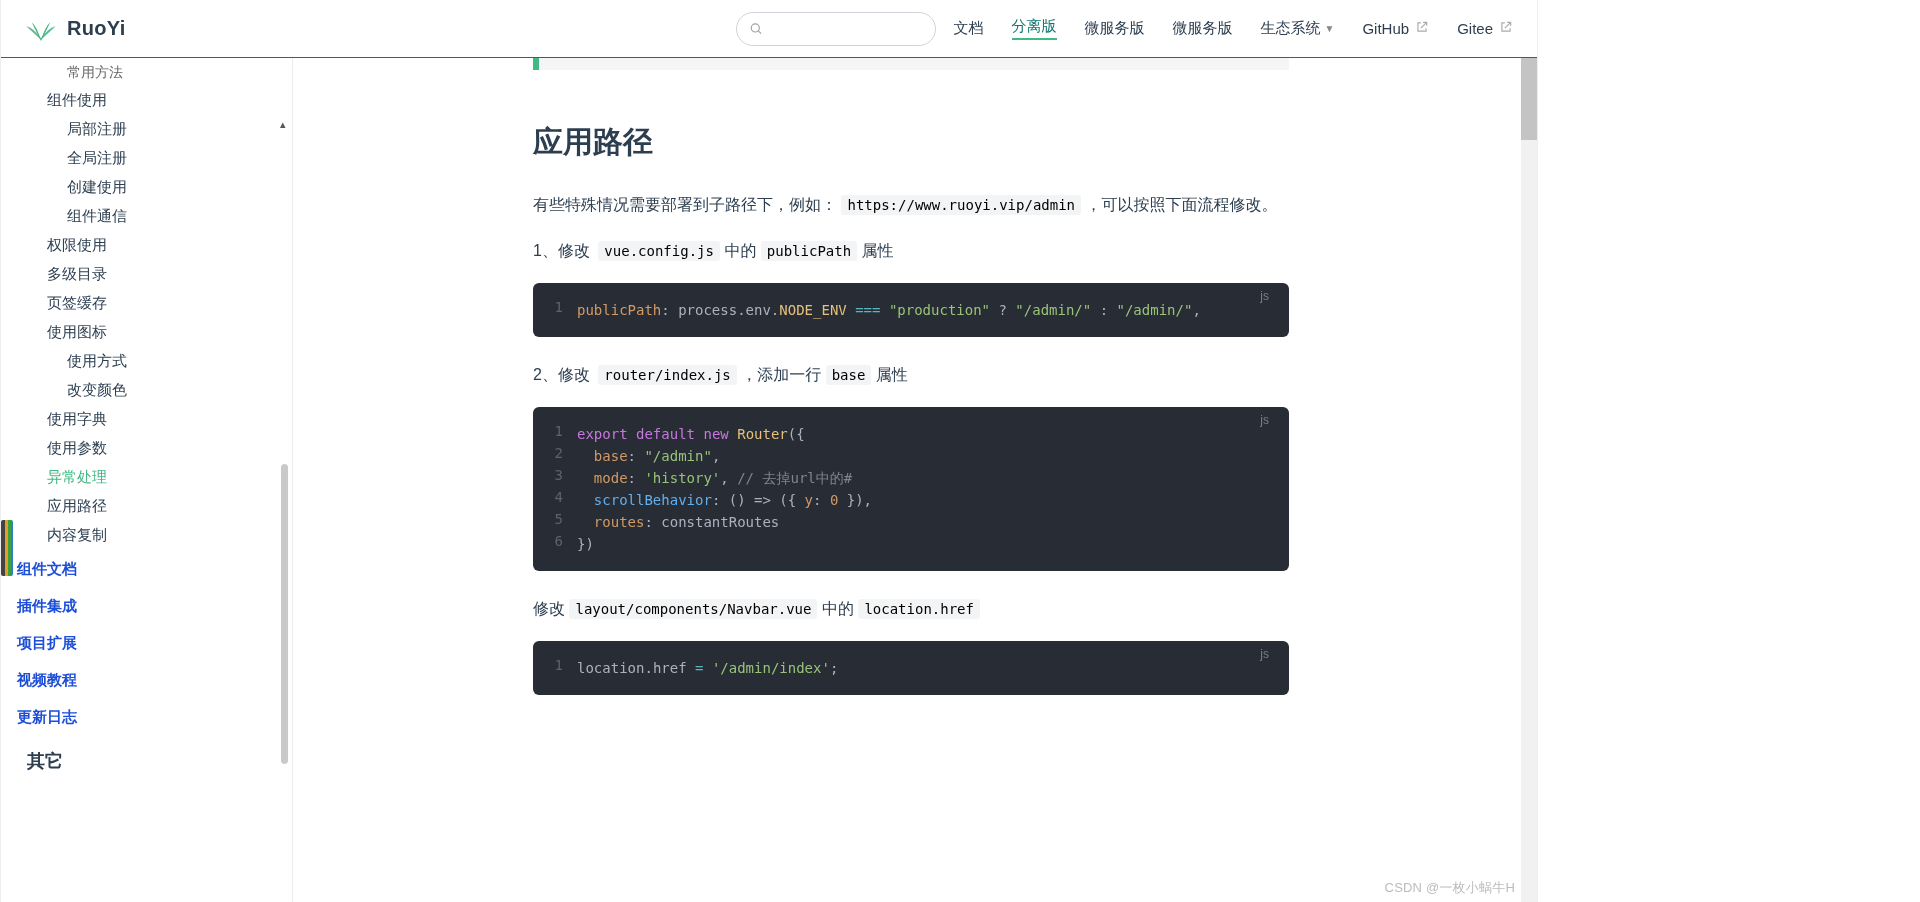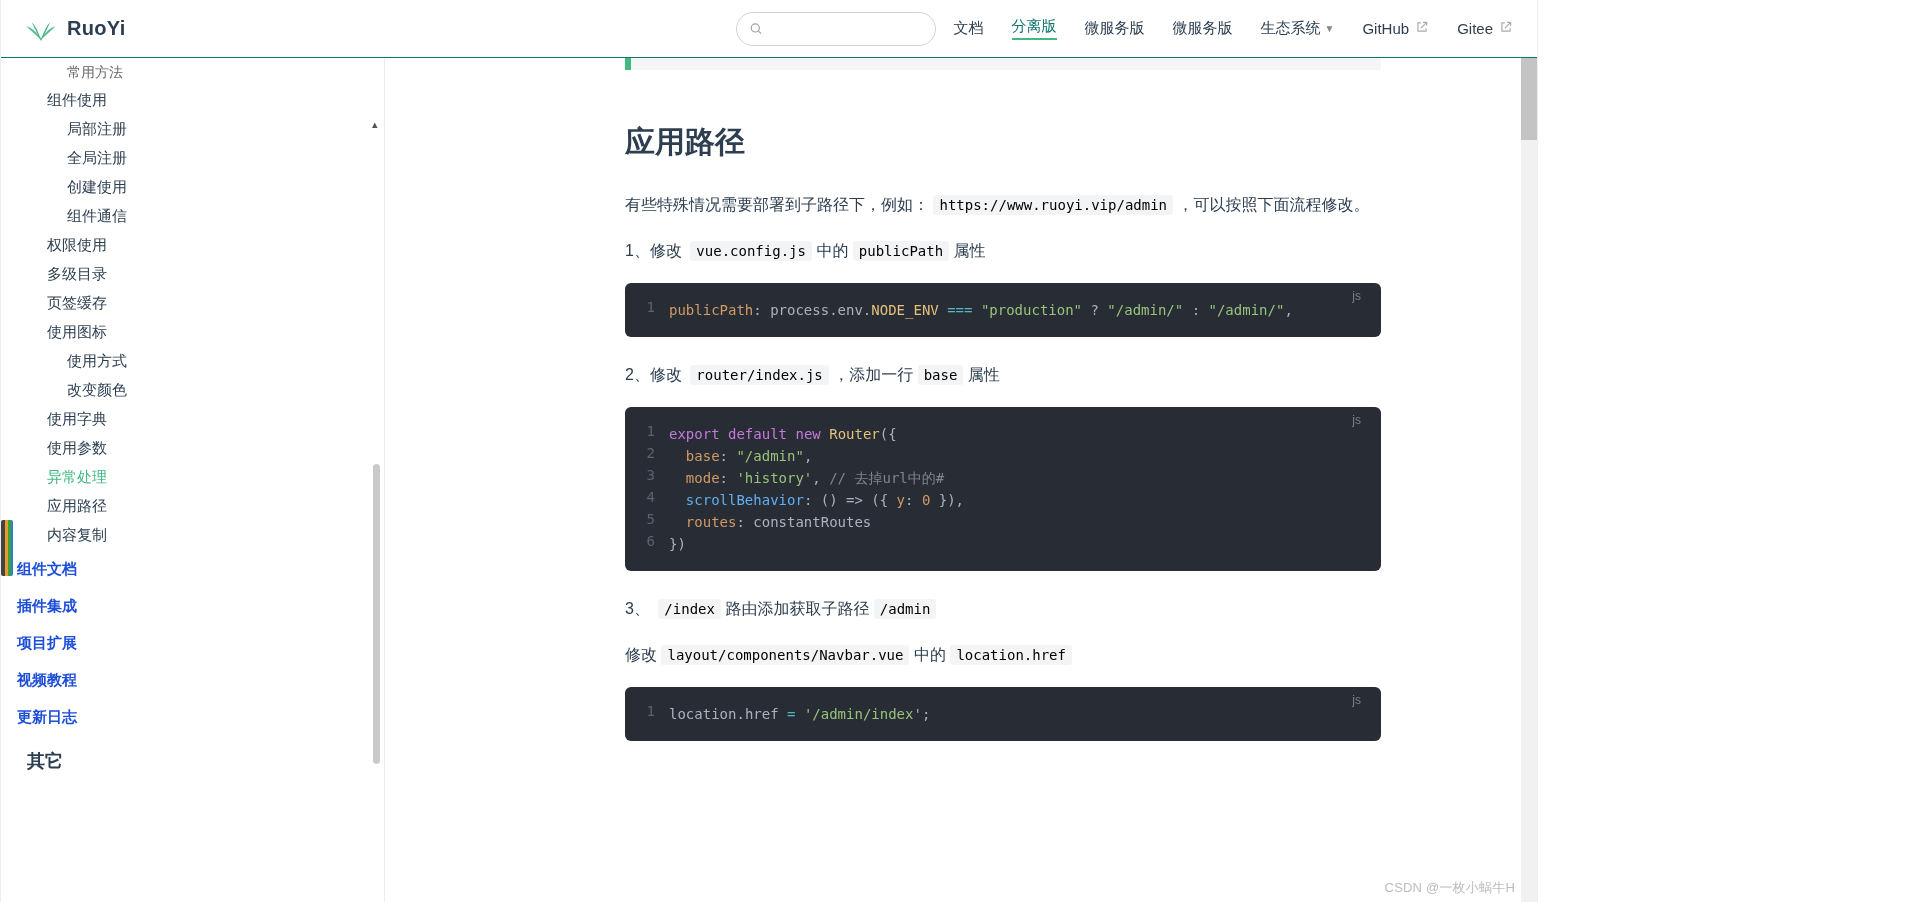--- a/index.html
+++ b/index.html
@@ -27,21 +27,21 @@
   }
   .nav-links { display: flex; align-items: center; gap: 28px; font-size: 15px; }
   .nav-link { color: #2c3e50; cursor: pointer; display:flex; align-items:center; gap:4px;}
   .nav-link.active { color: #0f766e; border-bottom: 2px solid #42b983; padding-bottom:2px;}
   .caret-down { font-size: 10px; color:#888;}
   .ext-icon svg{width:14px;height:14px;stroke:#aaa;fill:none;margin-left:2px;}
 
   
   .body { display: flex; height: calc(100% - 58px); }
   .sidebar {
-    width: 384px; border-right: 1px solid #eaecef; overflow: hidden; position: relative;
+    width: 292px; border-right: 1px solid #eaecef; overflow: hidden; position: relative;
     padding-top: 4px; font-size: 15px;
   }
   .sidebar-scroll { position: absolute; right: 4px; top: 60px; width: 7px; height: 830px;}
   .sidebar-thumb { position:absolute; top:346px; width:7px; height:300px; background:#c9c9c9; border-radius:4px;}
   .sidebar-up { position:absolute; top:0; font-size:11px; color:#555; left:-1px;}
   .side-item-l2 { padding: 5px 0 5px 46px; color: #2c3e50; cursor:pointer; font-size:15px;}
   .side-item-l3 { padding: 5px 0 5px 66px; color: #2c3e50; cursor:pointer; font-size:15px;}
   .side-item-root { font-weight:600; padding: 10px 0 8px 16px; color:#1d4ed8; }
   .side-item-l2.active { color: #42b983; }
   .section-title { font-size: 18px; font-weight: 700; padding: 14px 0 6px 26px; color:#2c3e50;}
@@ -229,26 +229,20 @@
           <div class="codeline">
               <span class="ln">5</span>
               <pre>  <span class="tok-attr">routes</span><span class="tok-plain">: </span><span class="tok-plain">constantRoutes</span></pre>
             </div>
           <div class="codeline">
               <span class="ln">6</span>
               <pre><span class="tok-plain">})</span></pre>
             </div>
         </div>
 
-        <p class="step">
-          <span class="num">3、 </span>
-          <span class="code-chip">/index</span>
-          <span> 路由添加获取子路径 </span>
-          <span class="code-chip">/admin</span>
-        </p>
 
         <p class="step">
           <span>修改 </span>
           <span class="code-chip">layout/components/Navbar.vue</span>
           <span> 中的 </span>
           <span class="code-chip">location.href</span>
         </p>
 
         <div class="codeblock">
           <span class="lang">js</span>

